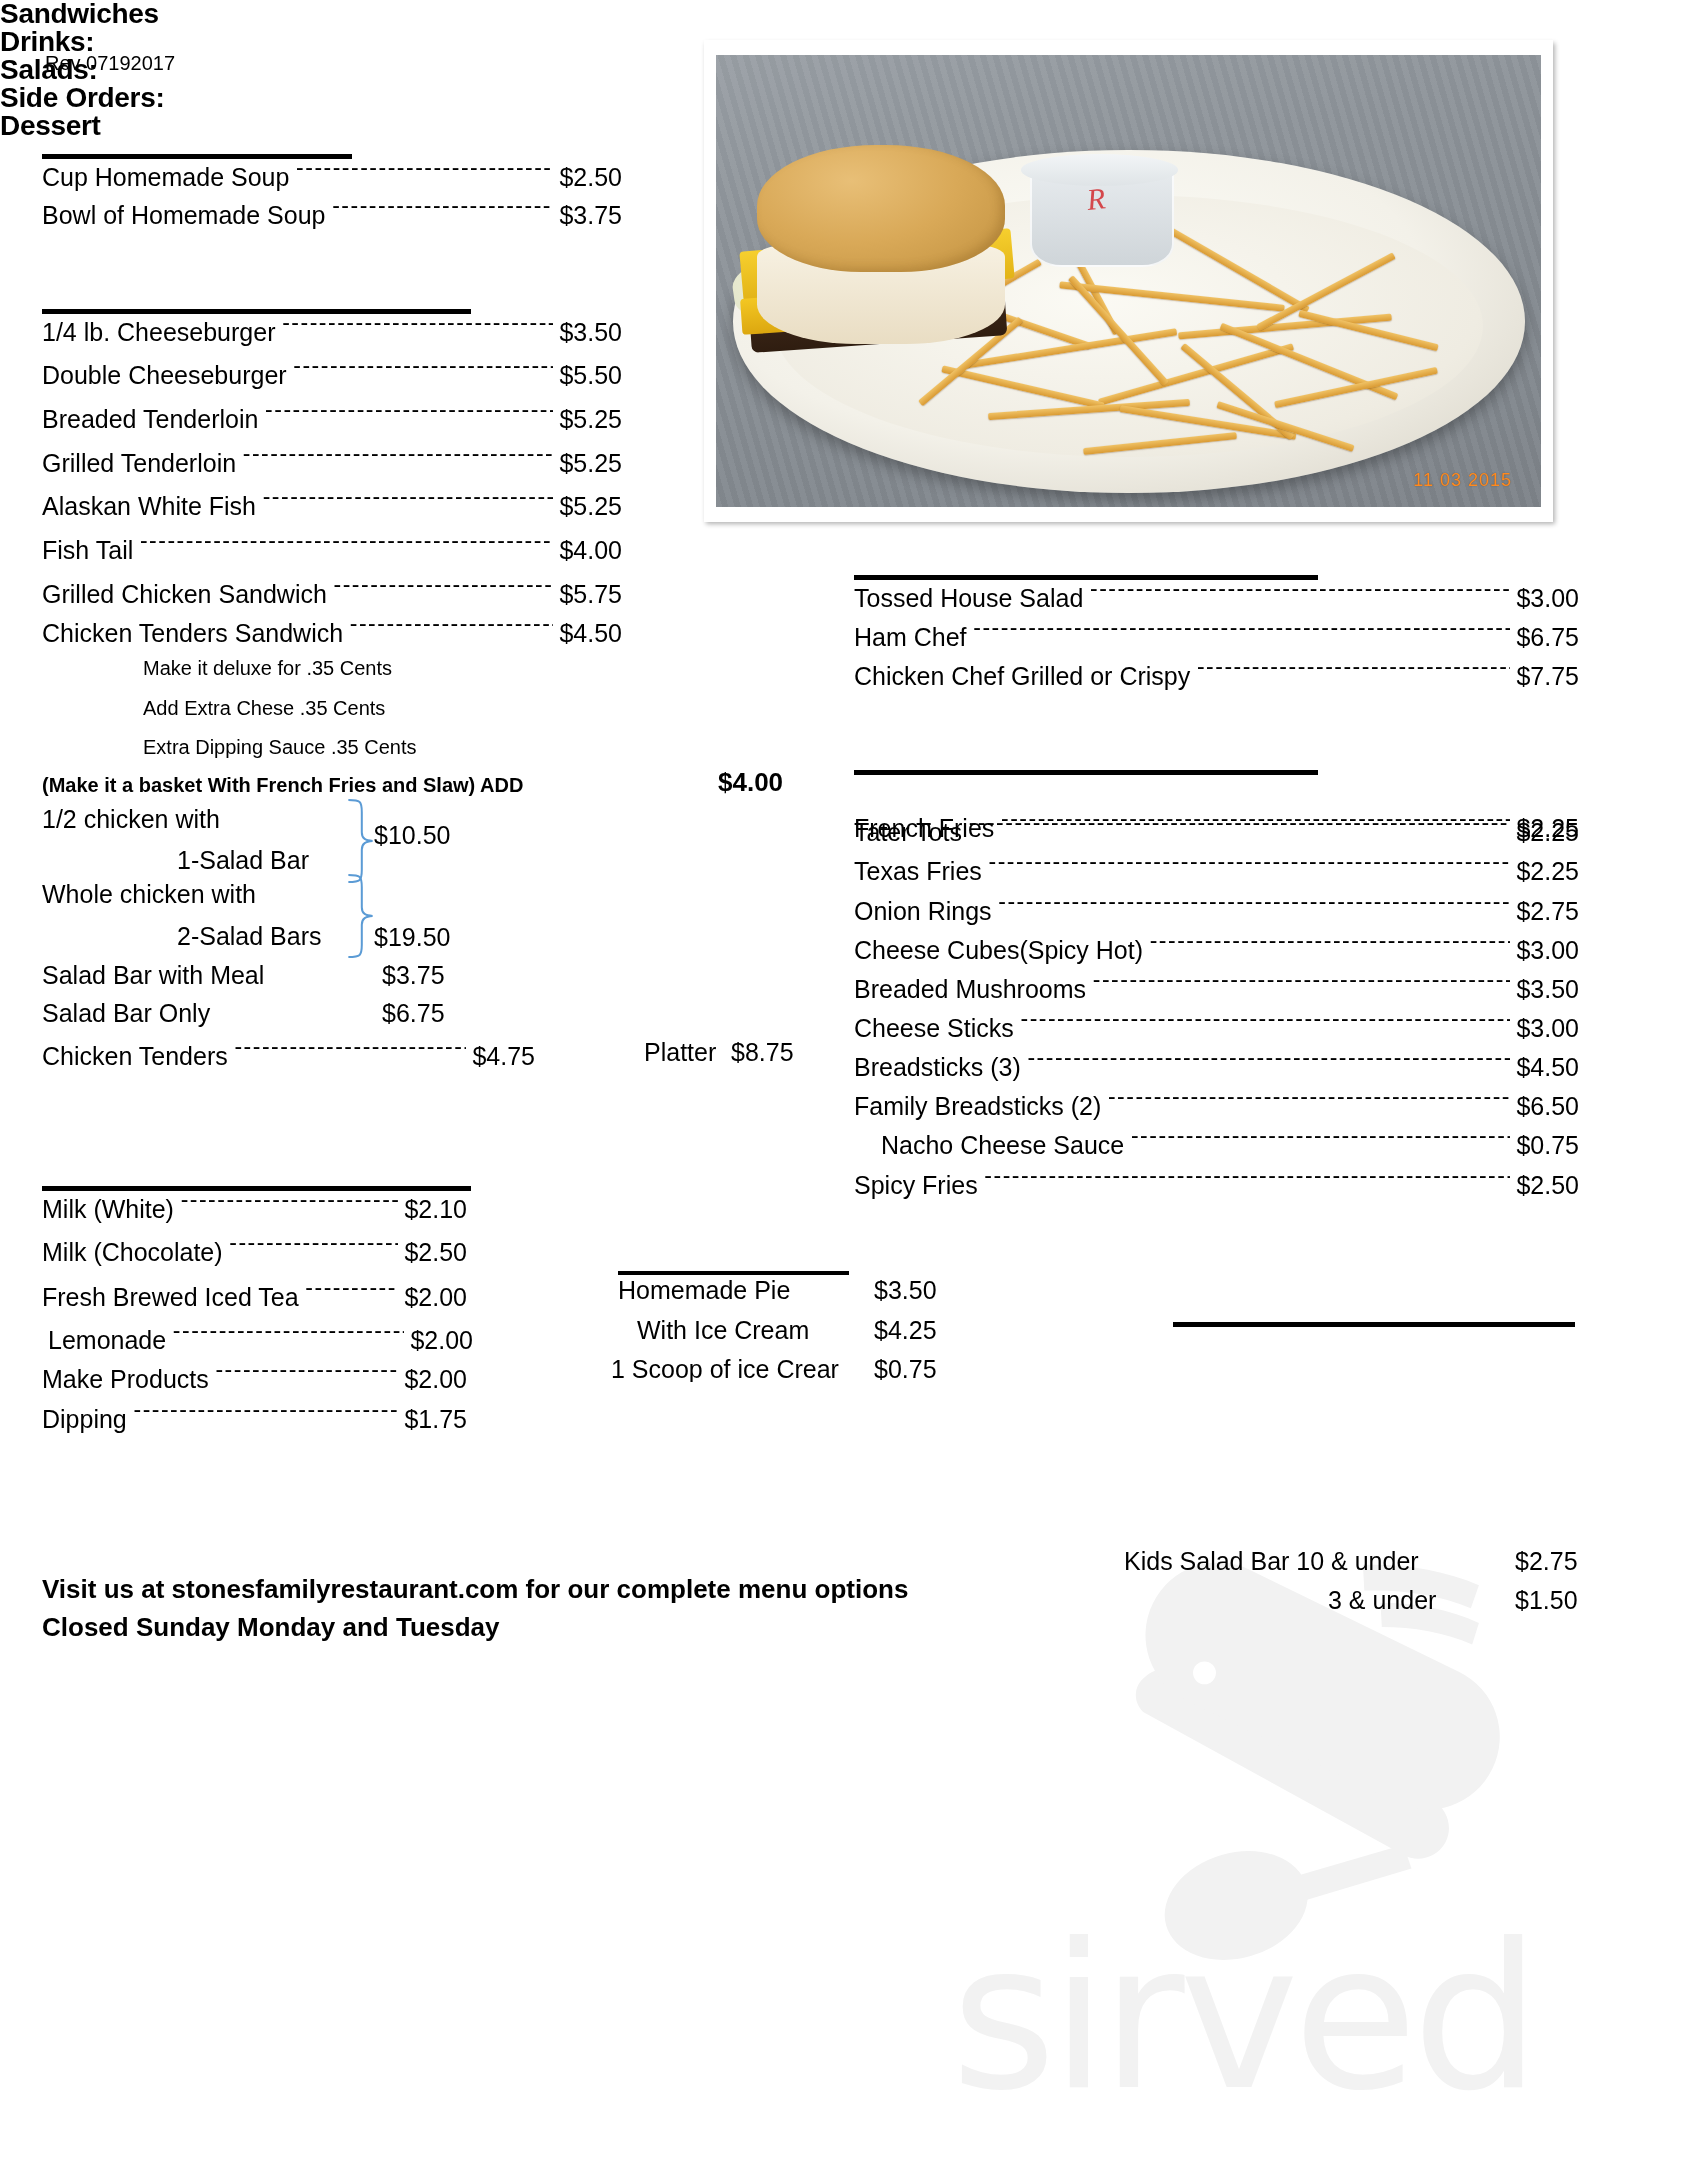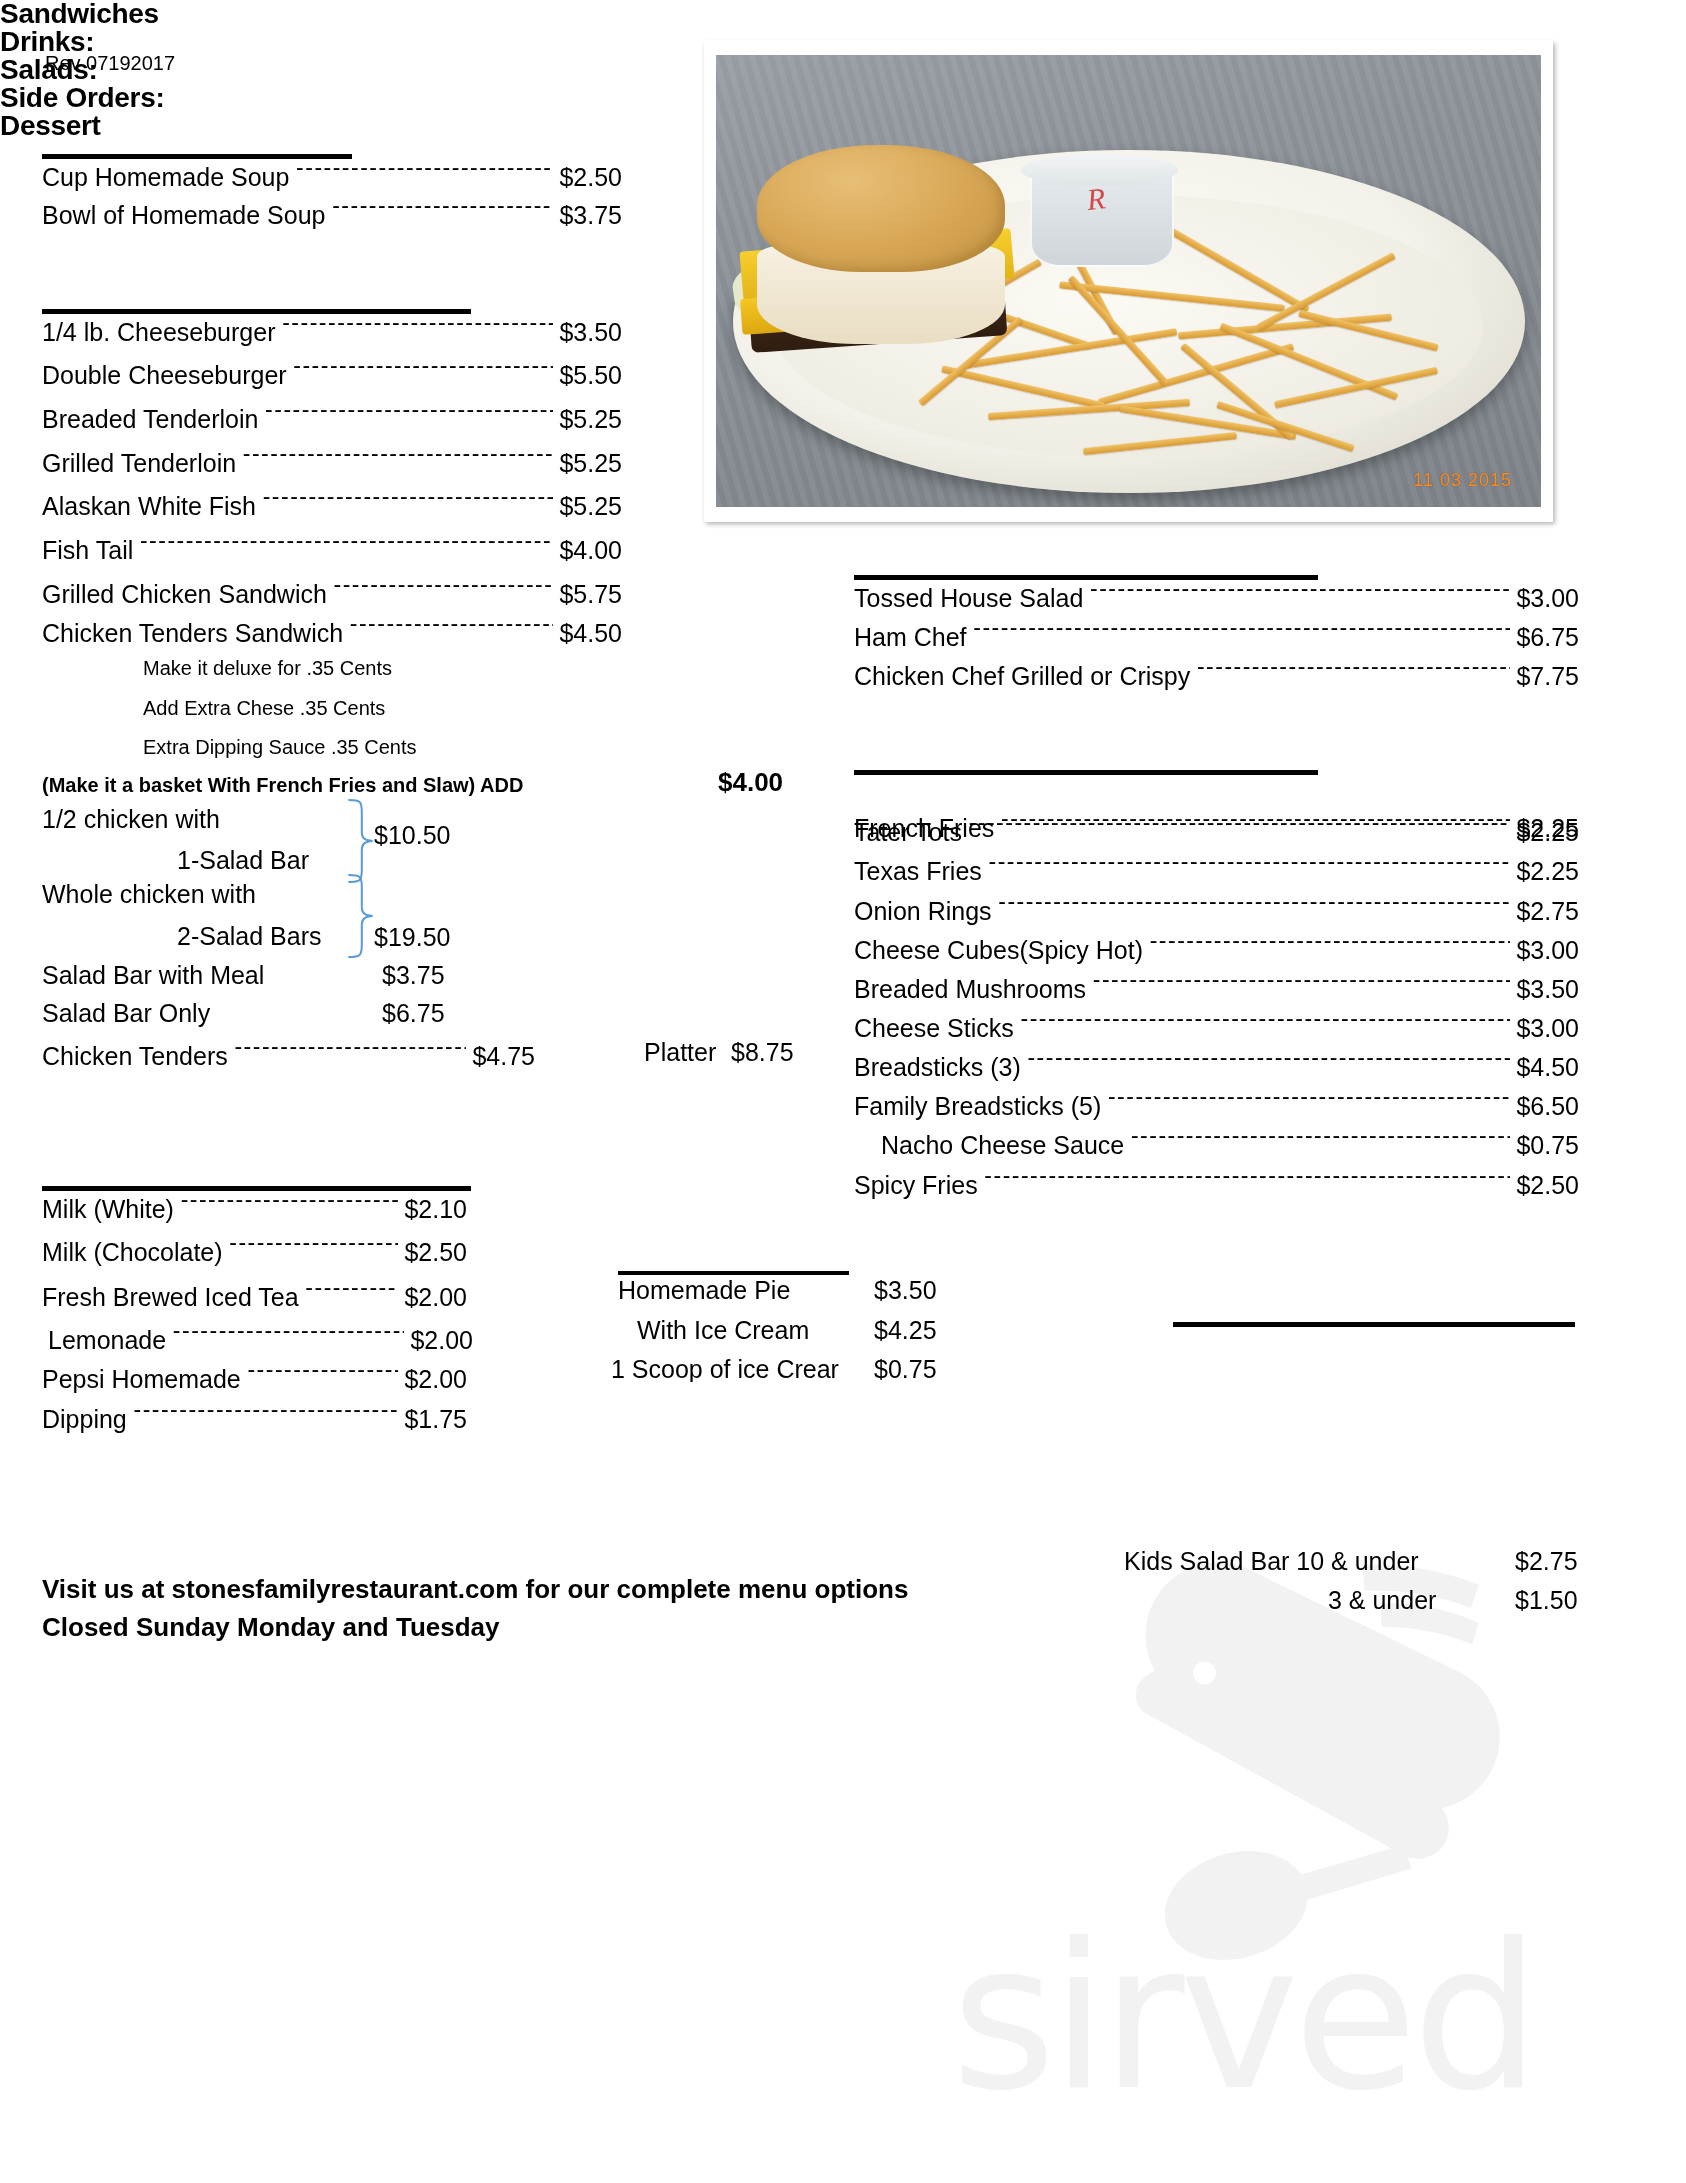--- a/index.html
+++ b/index.html
@@ -346,21 +346,21 @@
     <span class="nm">Fresh Brewed Iced Tea</span>
     <span class="dots"></span>
     <span class="pr">$2.00</span>
   </div>
   <div class="row" style="left:48px;top:1324px;width:425px;">
     <span class="nm">Lemonade</span>
     <span class="dots"></span>
     <span class="pr">$2.00</span>
   </div>
   <div class="row" style="left:42px;top:1363px;width:425px;">
-    <span class="nm">Pepsi Homemade</span>
+    <span class="nm">Make Products</span>
     <span class="dots"></span>
     <span class="pr">$2.00</span>
   </div>
   <div class="row" style="left:42px;top:1403px;width:425px;">
     <span class="nm">Dipping</span>
     <span class="dots"></span>
     <span class="pr">$1.75</span>
   </div>
 
   <div class="sec-head" style="left:854px;top:535px;">Salads:</div>
@@ -419,21 +419,21 @@
     <span class="nm">Cheese Sticks</span>
     <span class="dots"></span>
     <span class="pr">$3.00</span>
   </div>
   <div class="row" style="left:854px;top:1051px;width:725px;">
     <span class="nm">Breadsticks (3)</span>
     <span class="dots"></span>
     <span class="pr">$4.50</span>
   </div>
   <div class="row" style="left:854px;top:1090px;width:725px;">
-    <span class="nm">Family Breadsticks (5)</span>
+    <span class="nm">Family Breadsticks (2)</span>
     <span class="dots"></span>
     <span class="pr">$6.50</span>
   </div>
   <div class="row" style="left:881px;top:1129px;width:698px;">
     <span class="nm">Nacho Cheese Sauce</span>
     <span class="dots"></span>
     <span class="pr">$0.75</span>
   </div>
   <div class="row" style="left:854px;top:1169px;width:725px;">
     <span class="nm">Spicy Fries</span>

